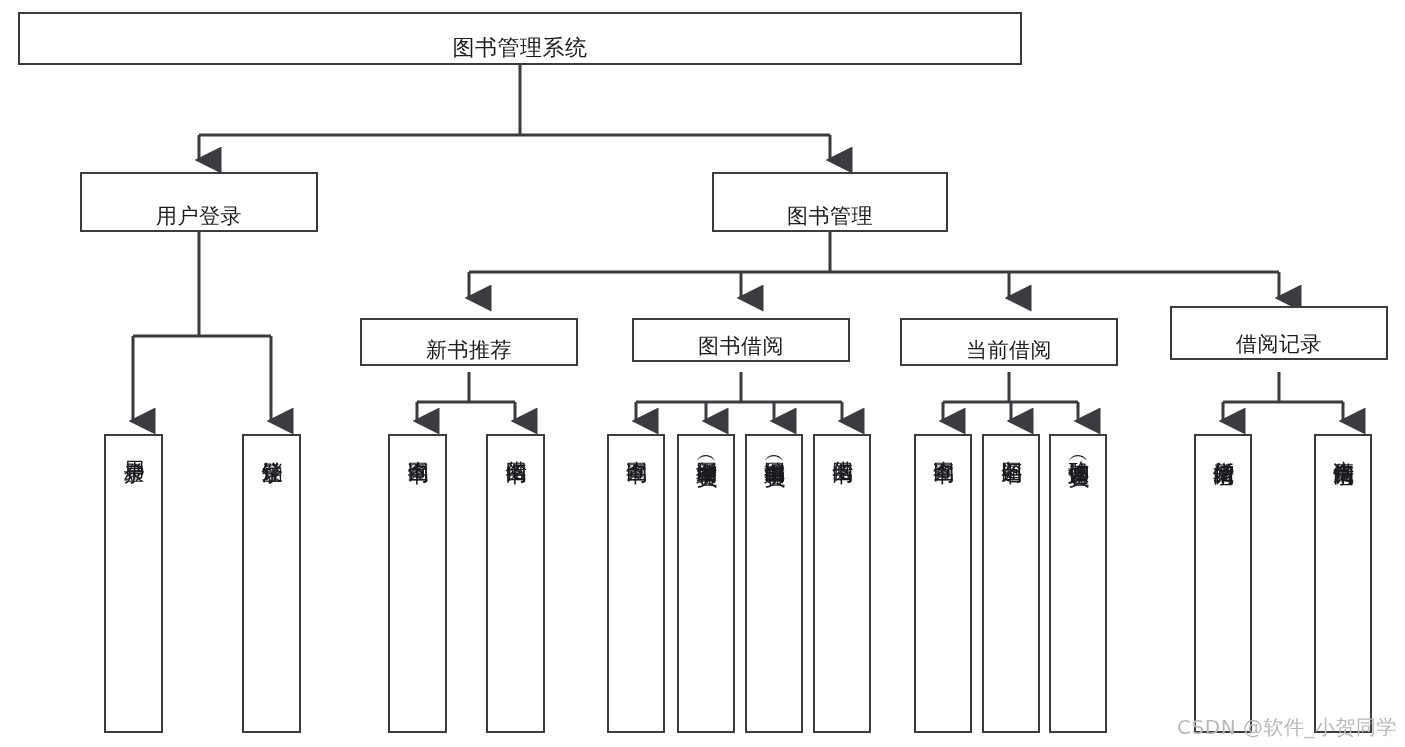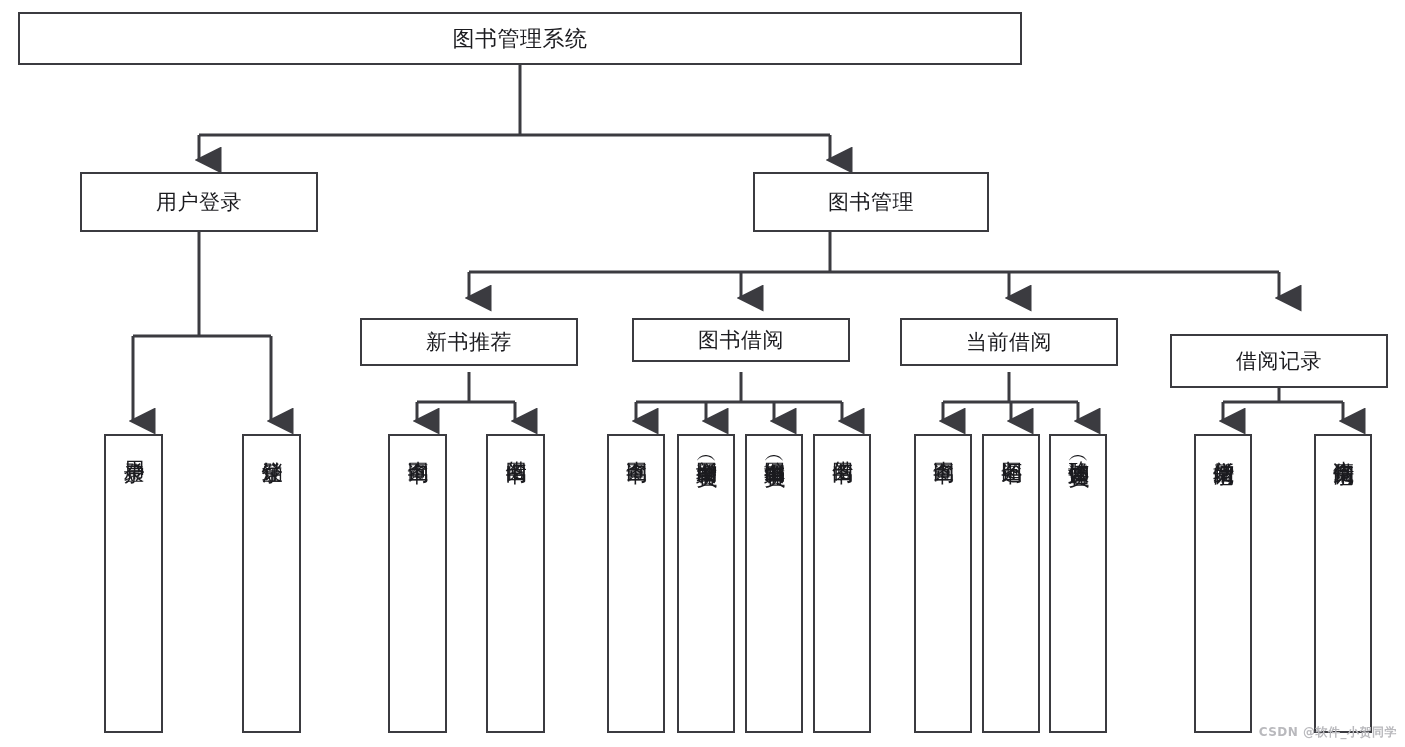--- a/index.html
+++ b/index.html
@@ -21,21 +21,21 @@
     top: 0;
     width: 1405px;
     height: 747px;
   }
   .node {
     position: absolute;
     box-sizing: border-box;
     border: 2px solid #3b3b40;
     background: #ffffff;
     display: flex;
-    align-items: center;
+    align-items: flex-end;
     justify-content: center;
     color: #1b1b1f;
     z-index: 2;
   }
   .node-h {
     font-size: 21px;
     letter-spacing: 0.5px;
     white-space: nowrap;
   }
   .node-root {
@@ -52,27 +52,26 @@
     font-size: 21px;
     line-height: 1.22;
     letter-spacing: 1px;
     text-align: left;
     white-space: nowrap;
   }
   #watermark {
     position: absolute;
     right: 8px;
     bottom: 6px;
-    font-size: 12px;
+    font-size: 20px;
     color: #b9b9bd;
     letter-spacing: 0.5px;
     z-index: 5;
     white-space: nowrap;
     pointer-events: none;
-    font-weight: bold;
   }
 </style>
 </head>
 <body>
 
 <div id="canvas">
 
   <svg id="svg-layer" viewBox="0 0 1405 747" xmlns="http://www.w3.org/2000/svg">
     <defs>
       <marker id="arrow" viewBox="0 0 12 12" refX="6" refY="10" markerWidth="9" markerHeight="9" orient="auto">
@@ -123,34 +122,34 @@
     </g>
   </svg>
 
   <div class="node node-h node-root" style="left:18px; top:12px; width:1004px; height:53px;">
     <span>图书管理系统</span>
   </div>
 
   <div class="node node-h" style="left:80px; top:172px; width:238px; height:60px;">
     <span>用户登录</span>
   </div>
-  <div class="node node-h" style="left:753px; top:172px; width:236px; height:60px;">
+  <div class="node node-h" style="left:712px; top:172px; width:236px; height:60px;">
     <span>图书管理</span>
   </div>
 
   <div class="node node-h" style="left:360px; top:318px; width:218px; height:48px;">
     <span>新书推荐</span>
   </div>
   <div class="node node-h" style="left:632px; top:318px; width:218px; height:44px;">
     <span>图书借阅</span>
   </div>
   <div class="node node-h" style="left:900px; top:318px; width:218px; height:48px;">
     <span>当前借阅</span>
   </div>
-  <div class="node node-h" style="left:1170px; top:334px; width:218px; height:54px;">
+  <div class="node node-h" style="left:1170px; top:306px; width:218px; height:54px;">
     <span>借阅记录</span>
   </div>
 
   <div class="node node-v" style="left:104px; top:434px; width:59px; height:299px;">
     <span class="vtext">用户登录</span>
   </div>
   <div class="node node-v" style="left:242px; top:434px; width:59px; height:299px;">
     <span class="vtext">注销登录</span>
   </div>
 

